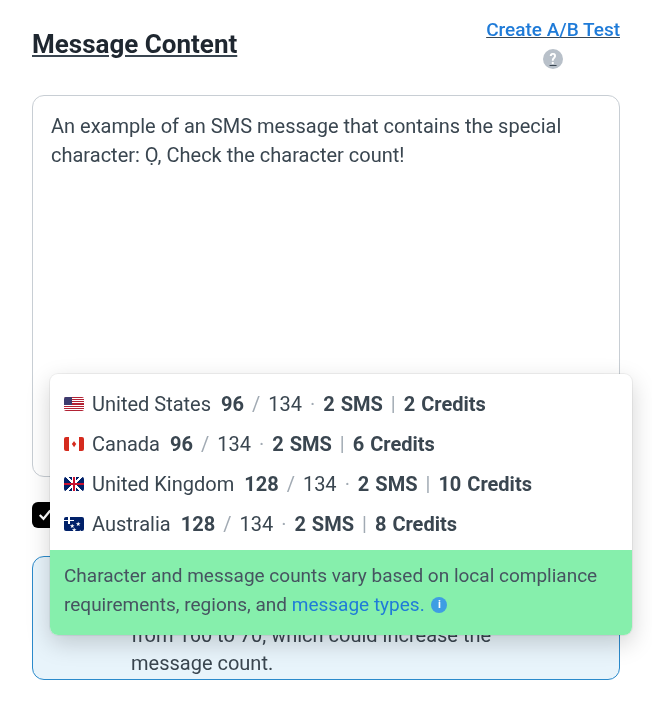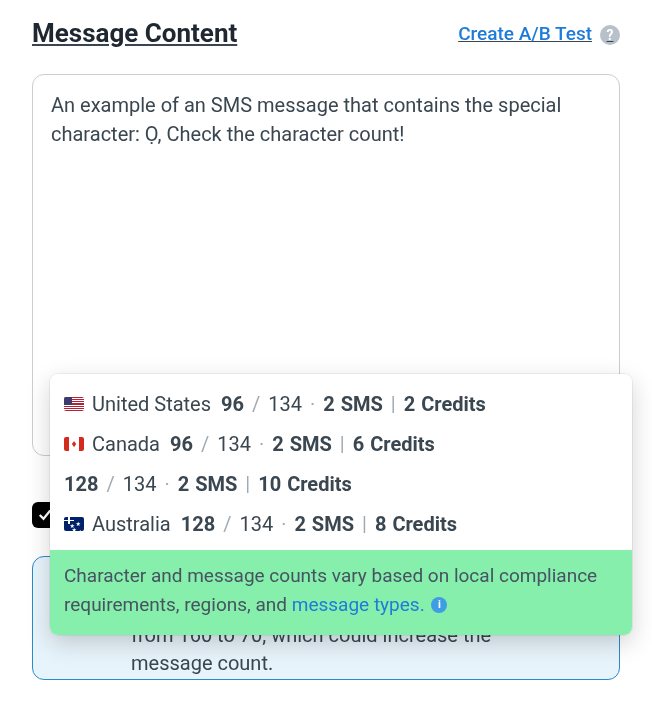--- a/index.html
+++ b/index.html
@@ -20,22 +20,23 @@
     margin-bottom: 26px;
     text-decoration: underline;
   }
   .title {
     font-size: 26px;
     font-weight: 700;
     color: #1f2730;
   }
   .ab-test {
     display: flex;
-    align-items: flex-end;
+    align-items: center;
     gap: 8px;
+    flex-direction: column;
   }
   .ab-link {
     color: #1f7bd8;
     font-size: 19px;
     font-weight: 500;
     cursor: pointer;
   }
   .help-icon {
     width: 20px; height: 20px;
     border-radius: 50%;
@@ -301,20 +302,24 @@
         <span class="dd-sep">/</span>
         <span>134</span>
         <span class="dd-sep">·</span>
         <span class="dd-strong">2</span>
         <span class="dd-strong">SMS</span>
         <span class="dd-sep">|</span>
         <span class="dd-strong">6</span>
         <span class="dd-strong">Credits</span>
       </div>
       <div class="dd-row">
+        <span class="dd-country">
+          <span class="flag flag-gb"></span>
+          <span>United Kingdom</span>
+        </span>
         <span class="dd-strong">128</span>
         <span class="dd-sep">/</span>
         <span>134</span>
         <span class="dd-sep">·</span>
         <span class="dd-strong">2</span>
         <span class="dd-strong">SMS</span>
         <span class="dd-sep">|</span>
         <span class="dd-strong">10</span>
         <span class="dd-strong">Credits</span>
       </div>

